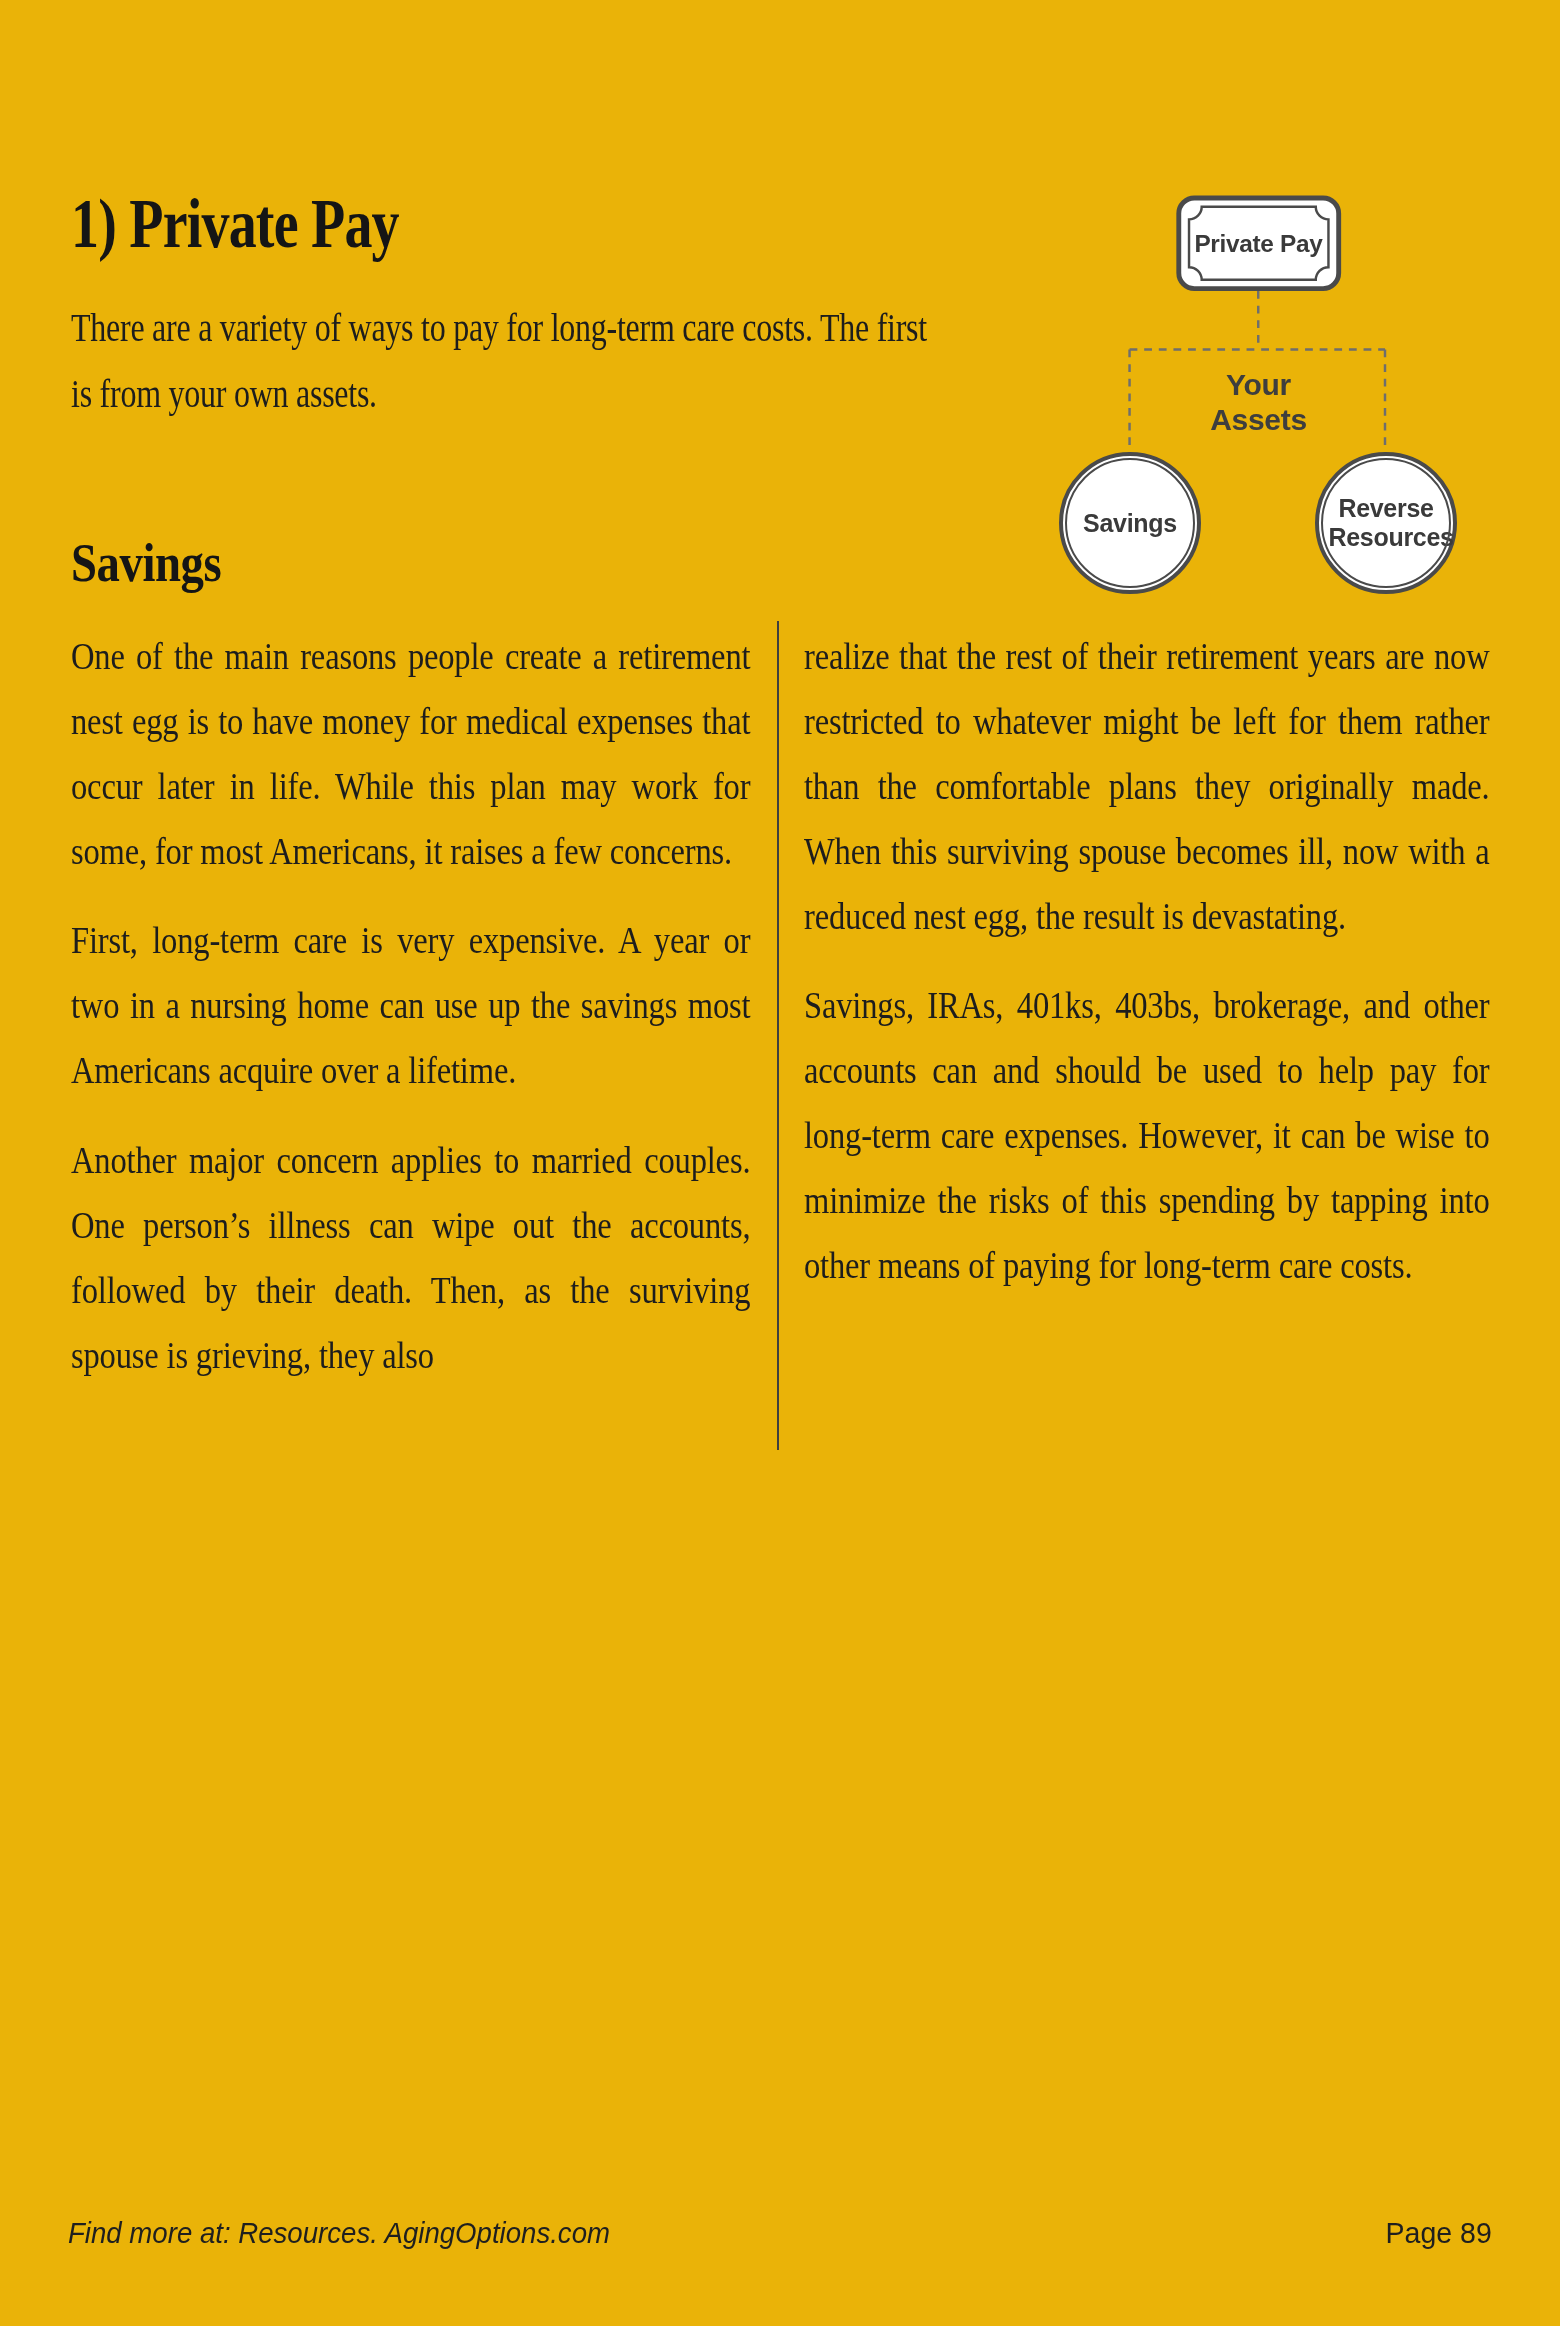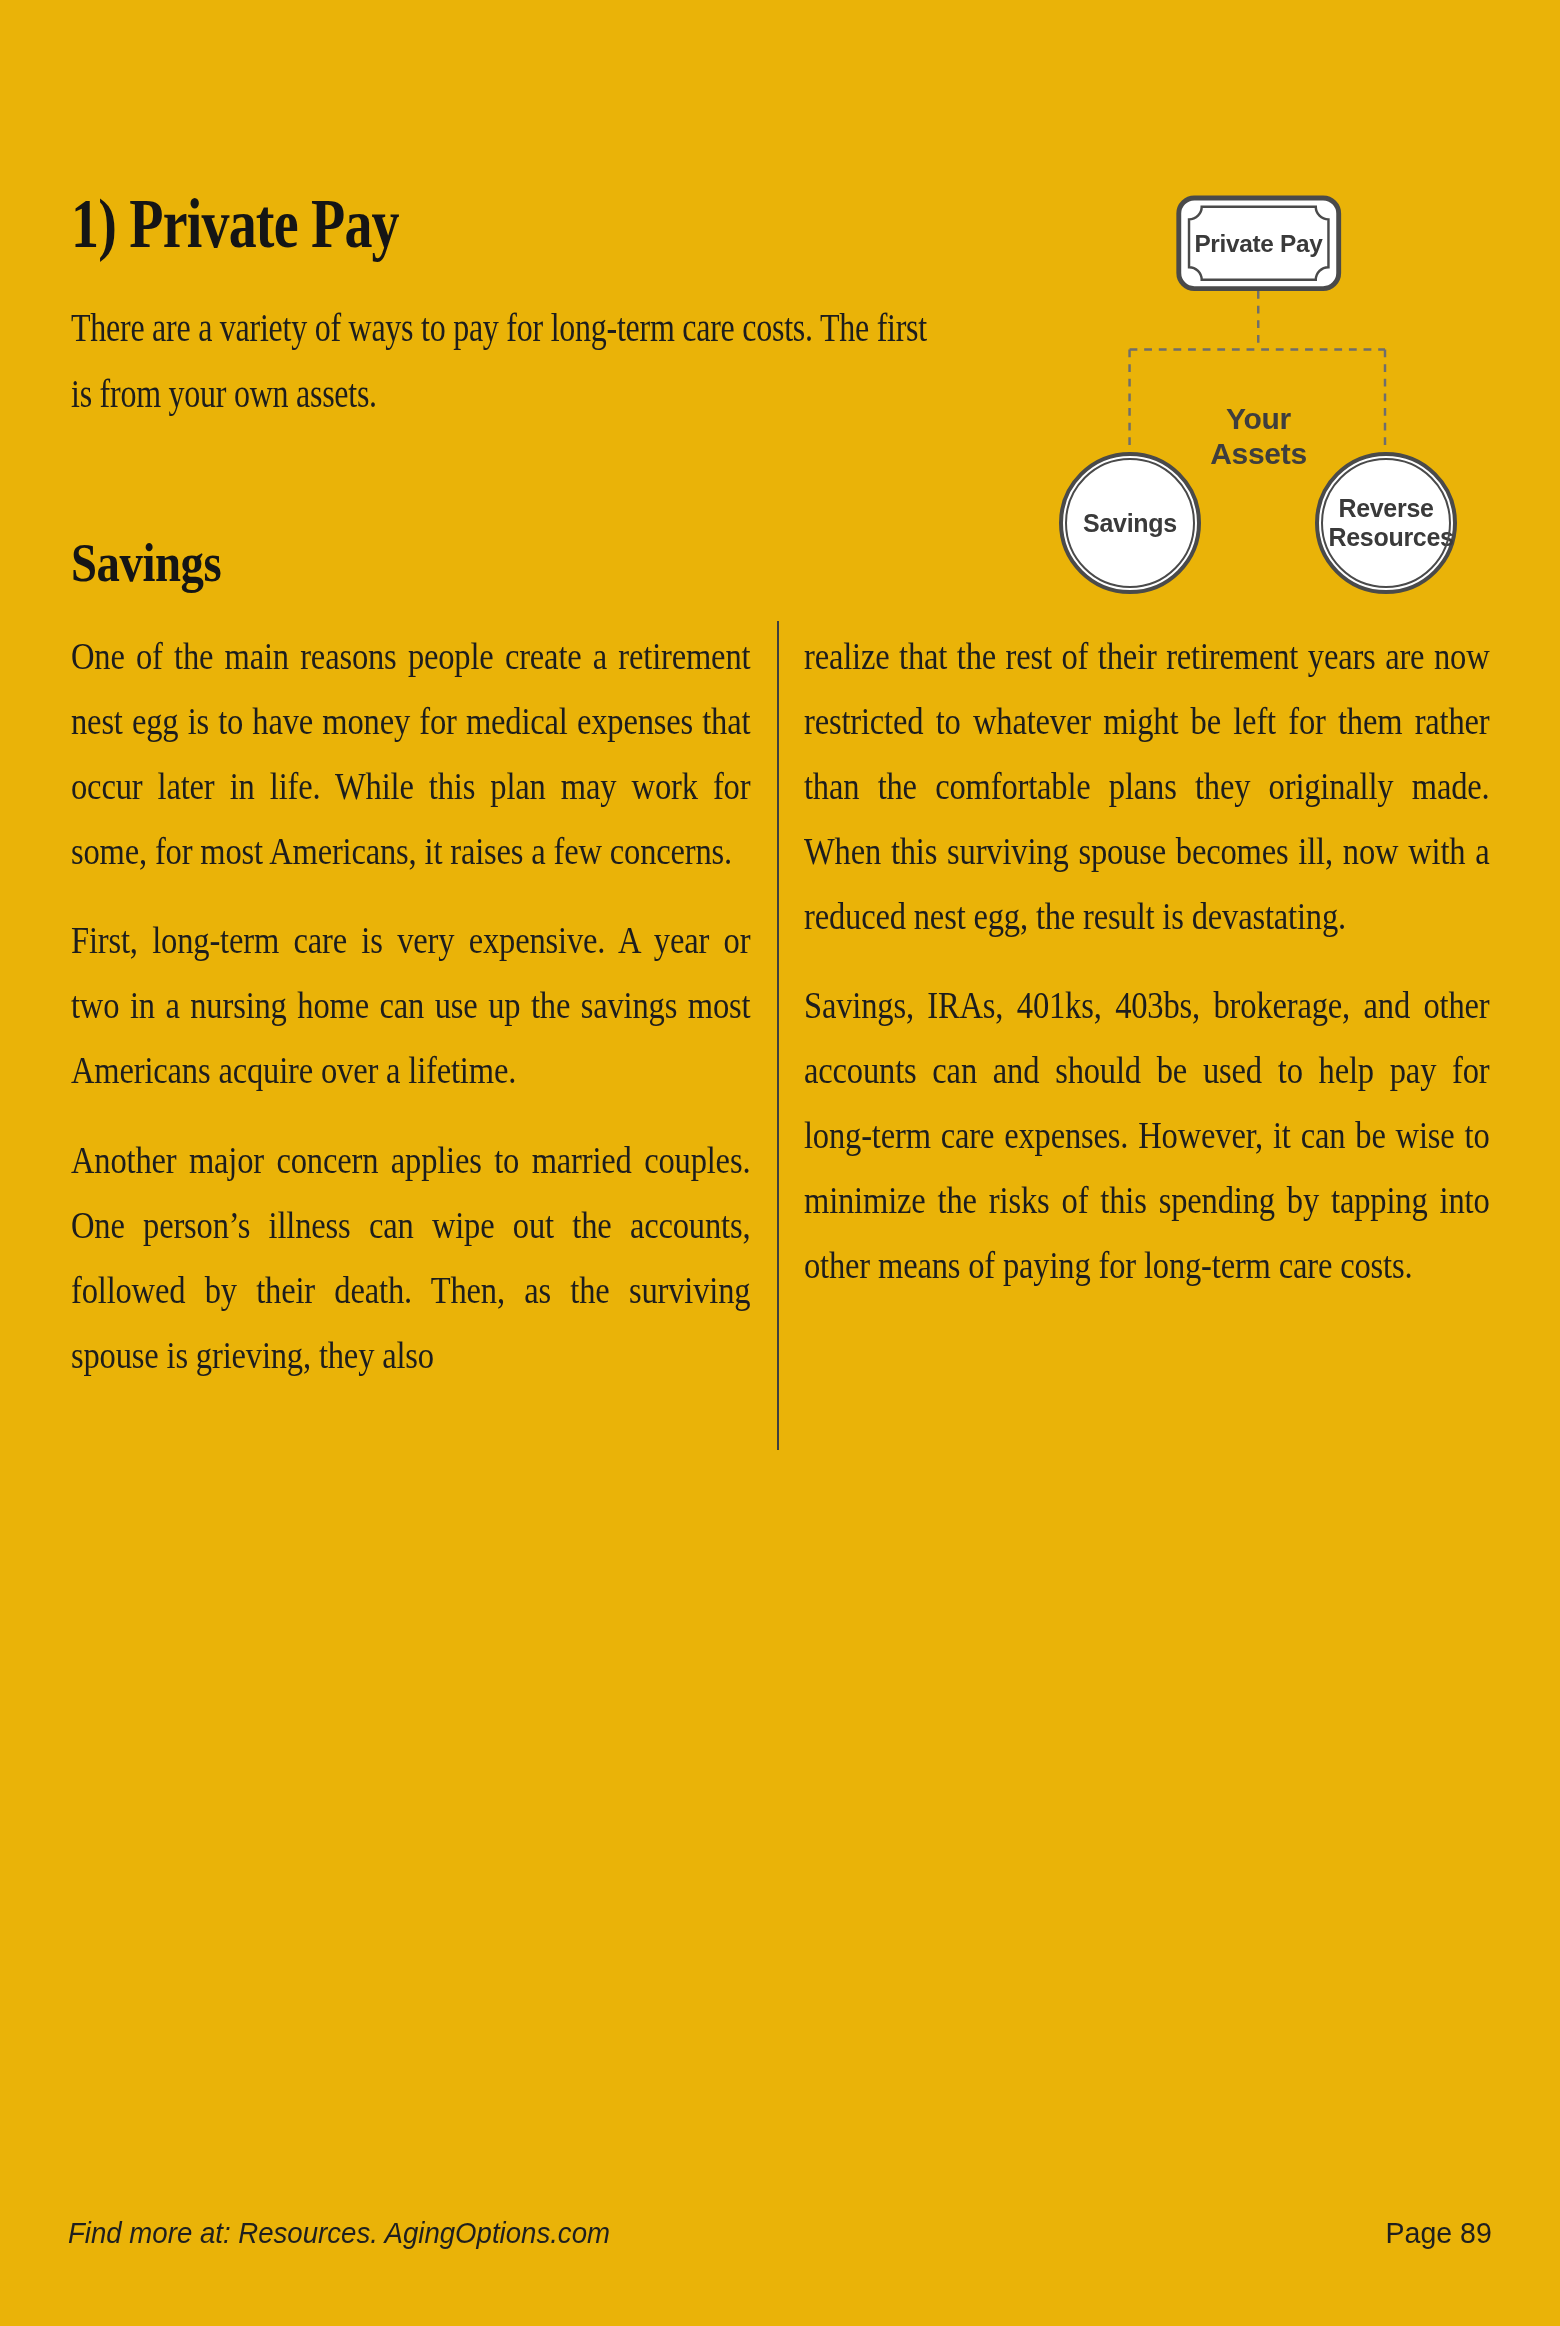--- a/index.html
+++ b/index.html
@@ -39,21 +39,21 @@
   
   .diagram{position:absolute;left:1034px;top:176px;width:468px;height:429px;}
   .diagram svg{position:absolute;left:0;top:0;}
   .plaque-label{
     position:absolute;left:142px;top:19.5px;width:165px;height:96px;
     display:flex;align-items:center;justify-content:center;
     font:bold 24.4px "Liberation Sans", sans-serif;color:#3a3a3a;letter-spacing:-0.3px;
   }
   .center-label{
     position:absolute;left:161px;top:191px;width:127px;text-align:center;
-    font:bold 30px/35px "Liberation Sans", sans-serif;color:#3e3e3e;letter-spacing:-0.3px;margin-top:34px;
+    font:bold 30px/35px "Liberation Sans", sans-serif;color:#3e3e3e;letter-spacing:-0.3px;
   }
   .node-circle{
     position:absolute;width:142px;height:142px;box-sizing:border-box;
     border:4.9px solid #4a4a4a;border-radius:50%;background:#fff;
     display:flex;align-items:center;justify-content:center;
   }
   .node-circle::after{
     content:"";position:absolute;inset:2px;border:2px solid #4a4a4a;border-radius:50%;
   }
   .node-circle .lbl{

